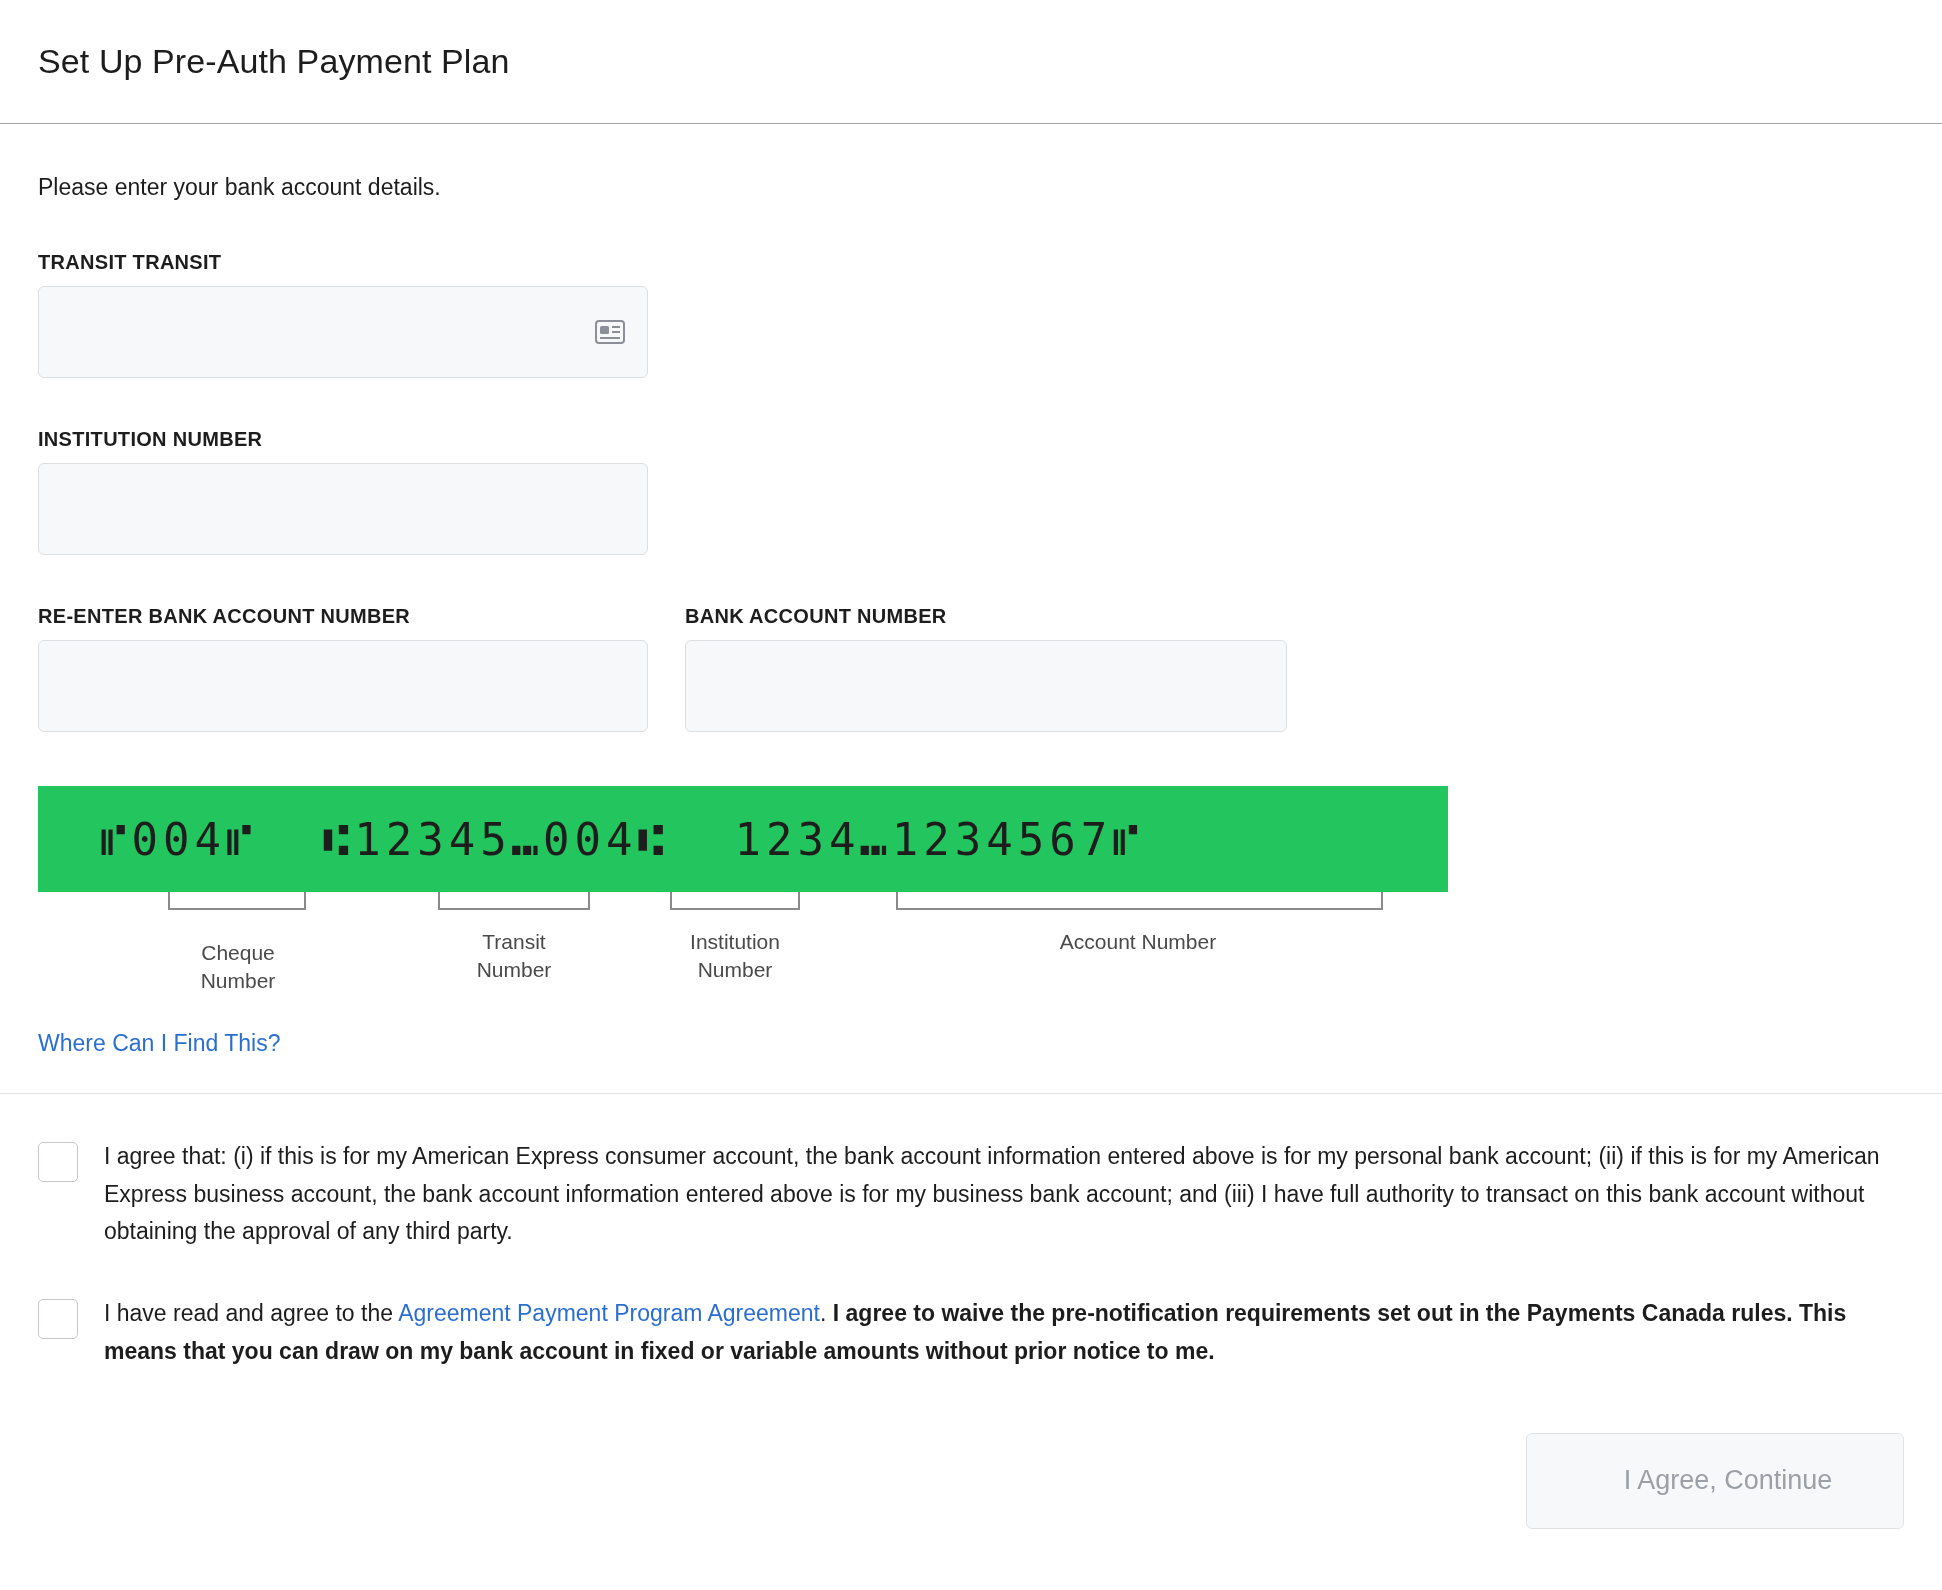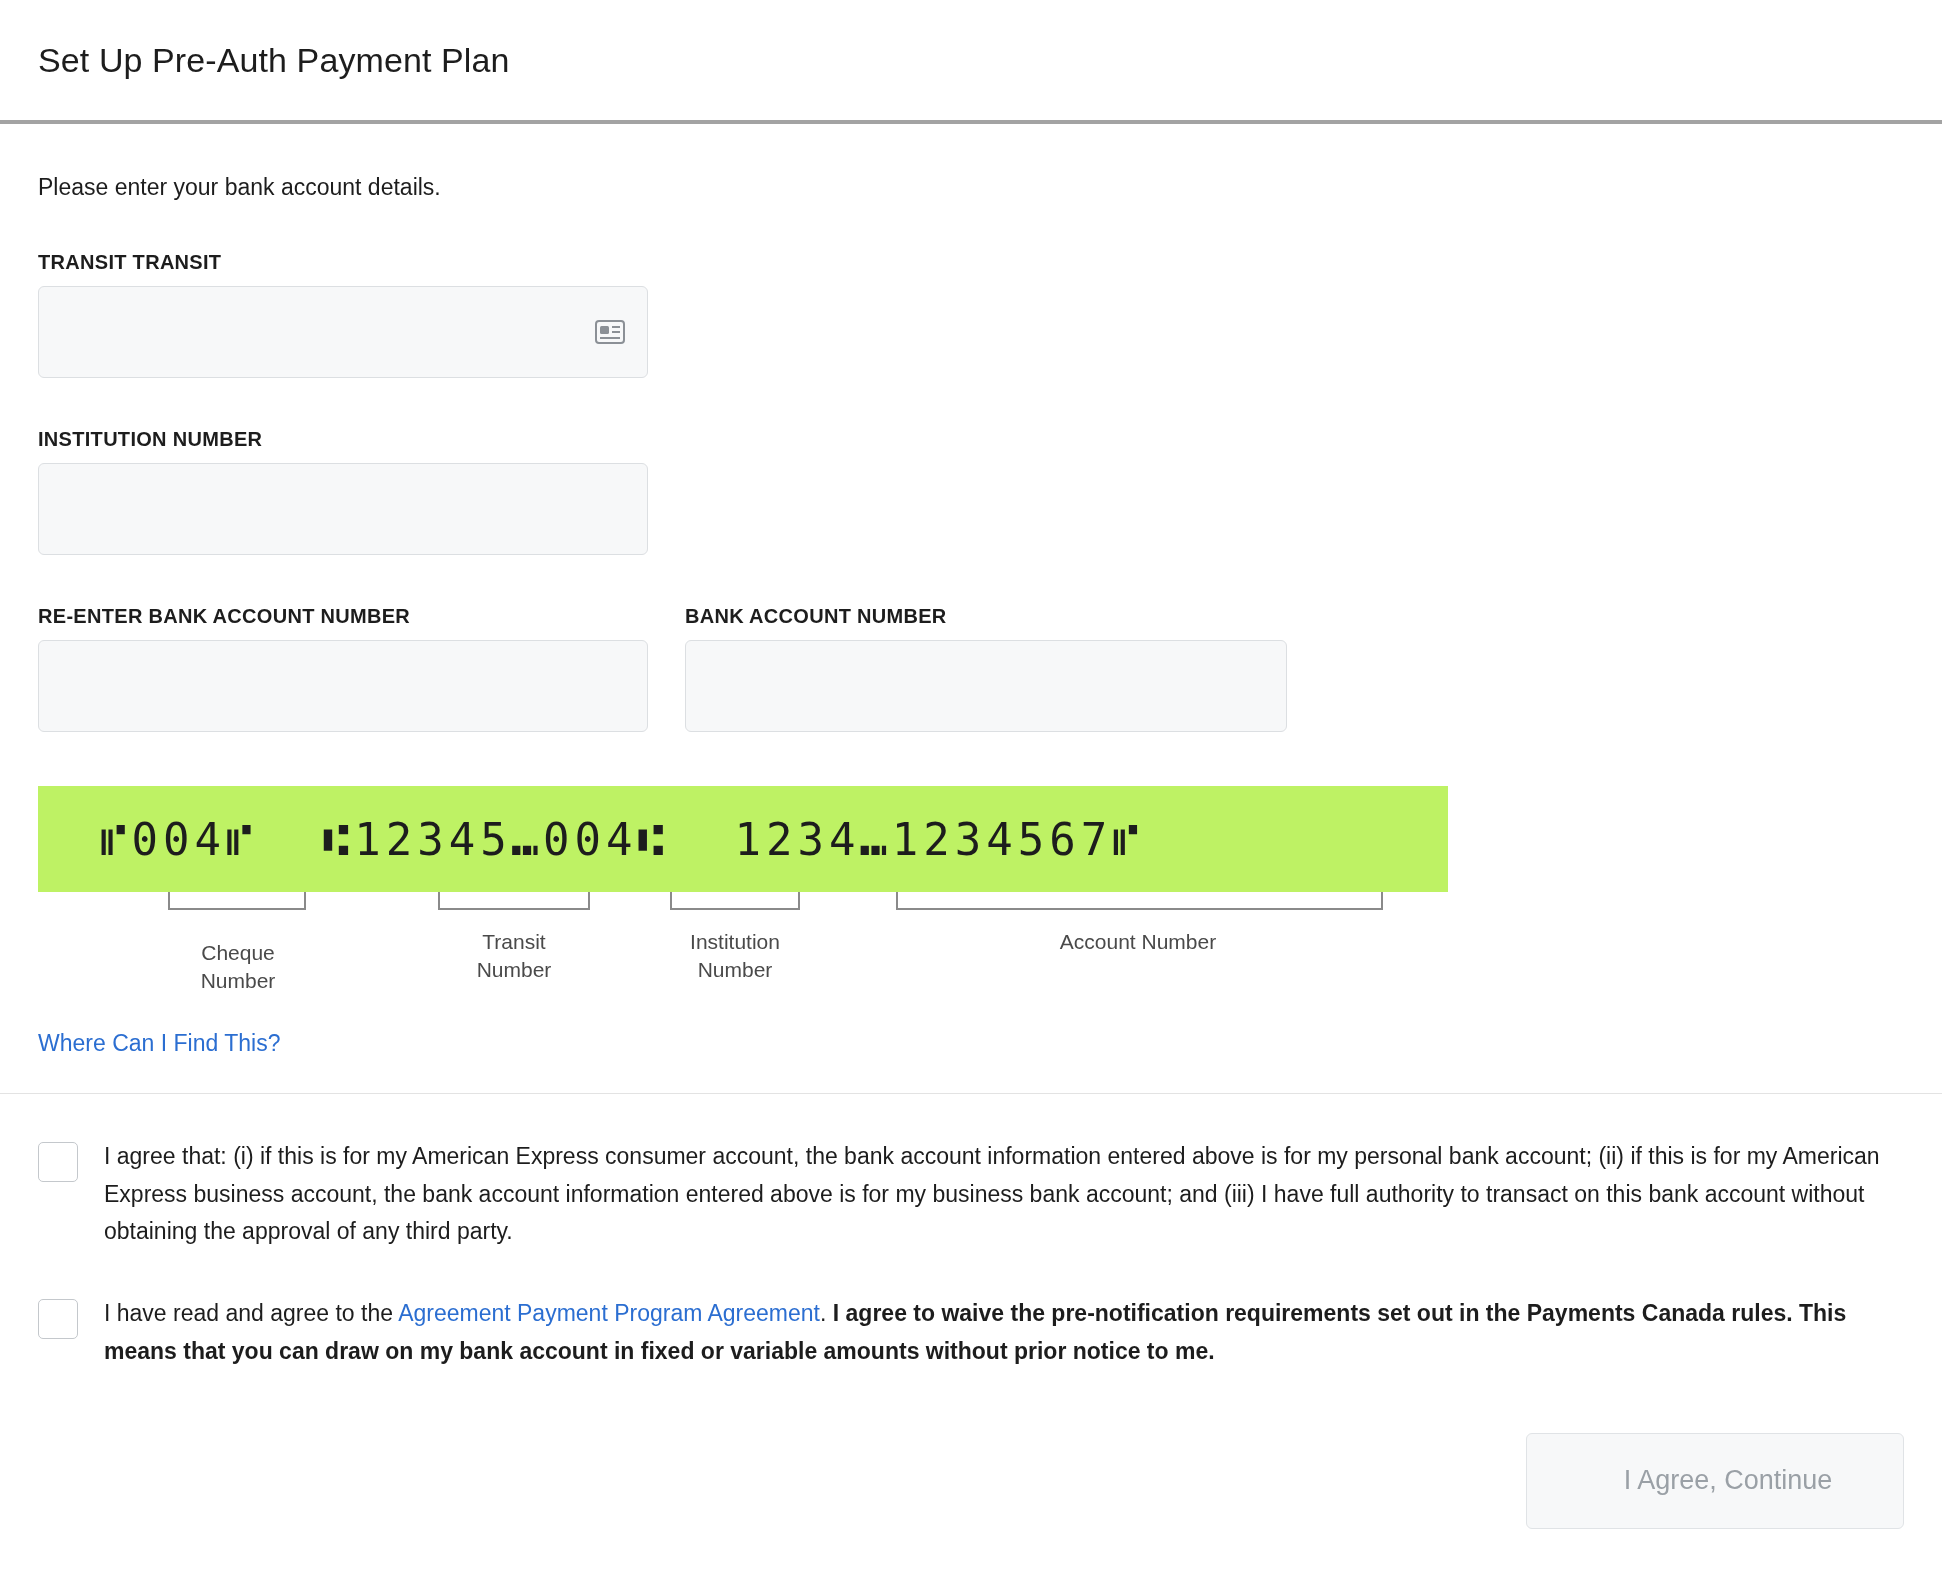--- a/index.html
+++ b/index.html
@@ -18,21 +18,21 @@
   .page {
     width: 1942px;
     min-height: 1590px;
     background: #fff;
     position: relative;
   }
 
   
   .header {
     height: 124px;
-    border-bottom: 4px solid #a3a3a3;
+    border-bottom: 1px solid #a3a3a3;
     display: flex;
     align-items: center;
     padding: 0 38px;
   }
   .header-title {
     font-size: 34px;
     font-weight: 400;
     color: #1d1d1d;
     letter-spacing: 0.1px;
   }
@@ -96,21 +96,21 @@
   }
   .col-2 .input-box {
     width: 610px;
   }
 
   
   .cheque-wrap {
     margin-top: 54px;
   }
   .cheque-strip {
-    background: #bef264;
+    background: #22c55e;
     height: 106px;
     width: 1410px;
     display: flex;
     align-items: center;
     padding-left: 62px;
   }
   .micr {
     font-family: "DejaVu Sans Mono", monospace;
     font-size: 44px;
     letter-spacing: 5px;

